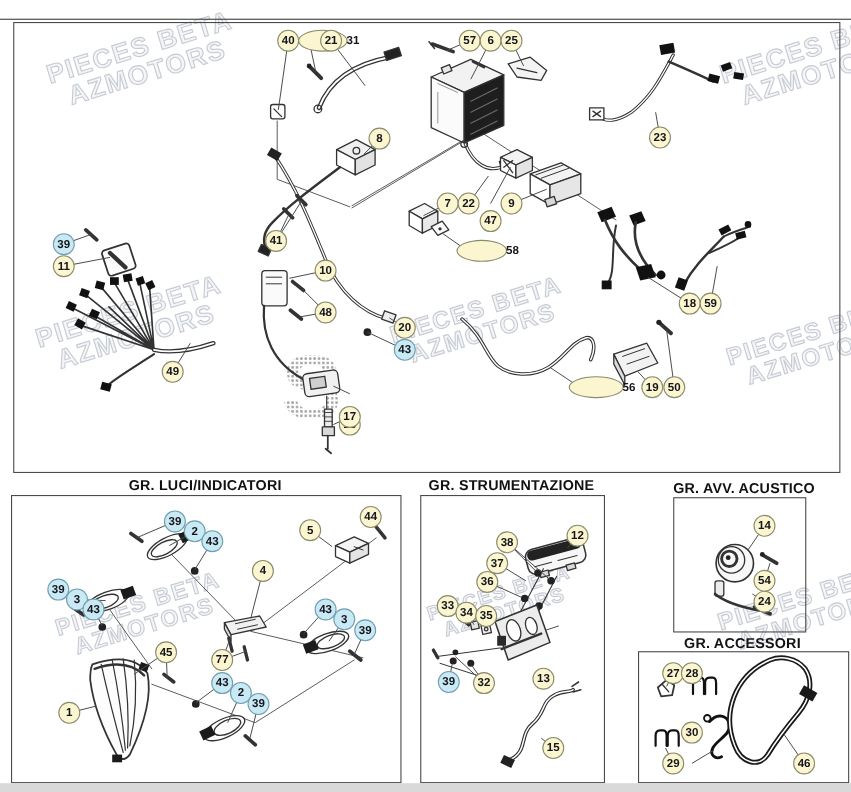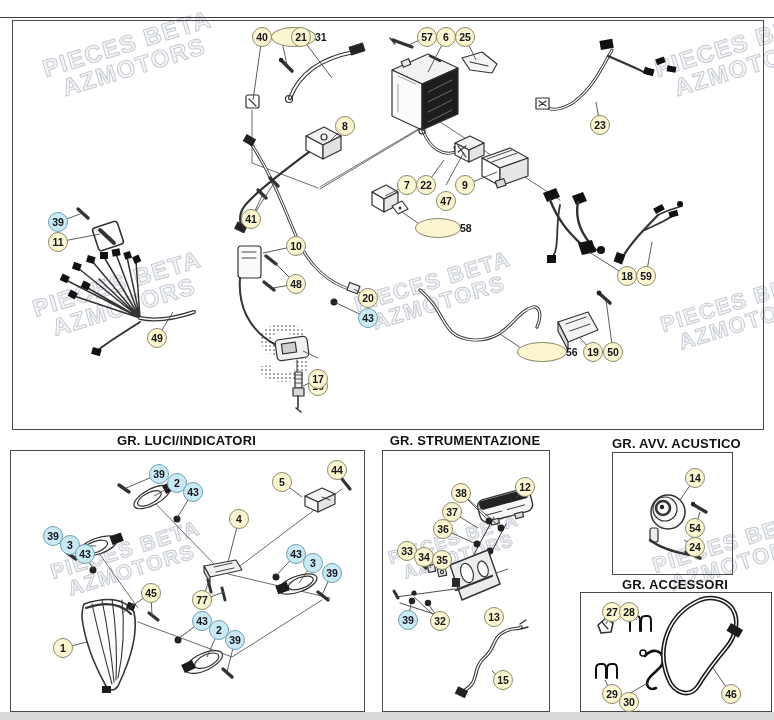--- a/index.html
+++ b/index.html
@@ -530,16 +530,16 @@
       <div class="callout" style="left: 432px; top: 550px;">35</div>
       <div class="callout c" style="left: 398px; top: 610px;">39</div>
       <div class="callout" style="left: 430px; top: 611px;">32</div>
       <div class="callout" style="left: 493px; top: 670px;">15</div>
       <div class="callout" style="left: 685px; top: 468px;">14</div>
       <div class="callout" style="left: 685px; top: 518px;">54</div>
       <div class="callout" style="left: 685px; top: 537px;">24</div>
       <div class="callout" style="left: 602px; top: 602px;">27</div>
       <div class="callout" style="left: 619px; top: 602px;">28</div>
       <div class="callout" style="left: 602px; top: 684px;">29</div>
-      <div class="callout" style="left: 619px; top: 692px;">30</div>
+      <div class="callout" style="left: 619px; top: 656px;">30</div>
       <div class="callout" style="left: 721px; top: 684px;">46</div>
     </div>
 </div>
 
 </body></html>

